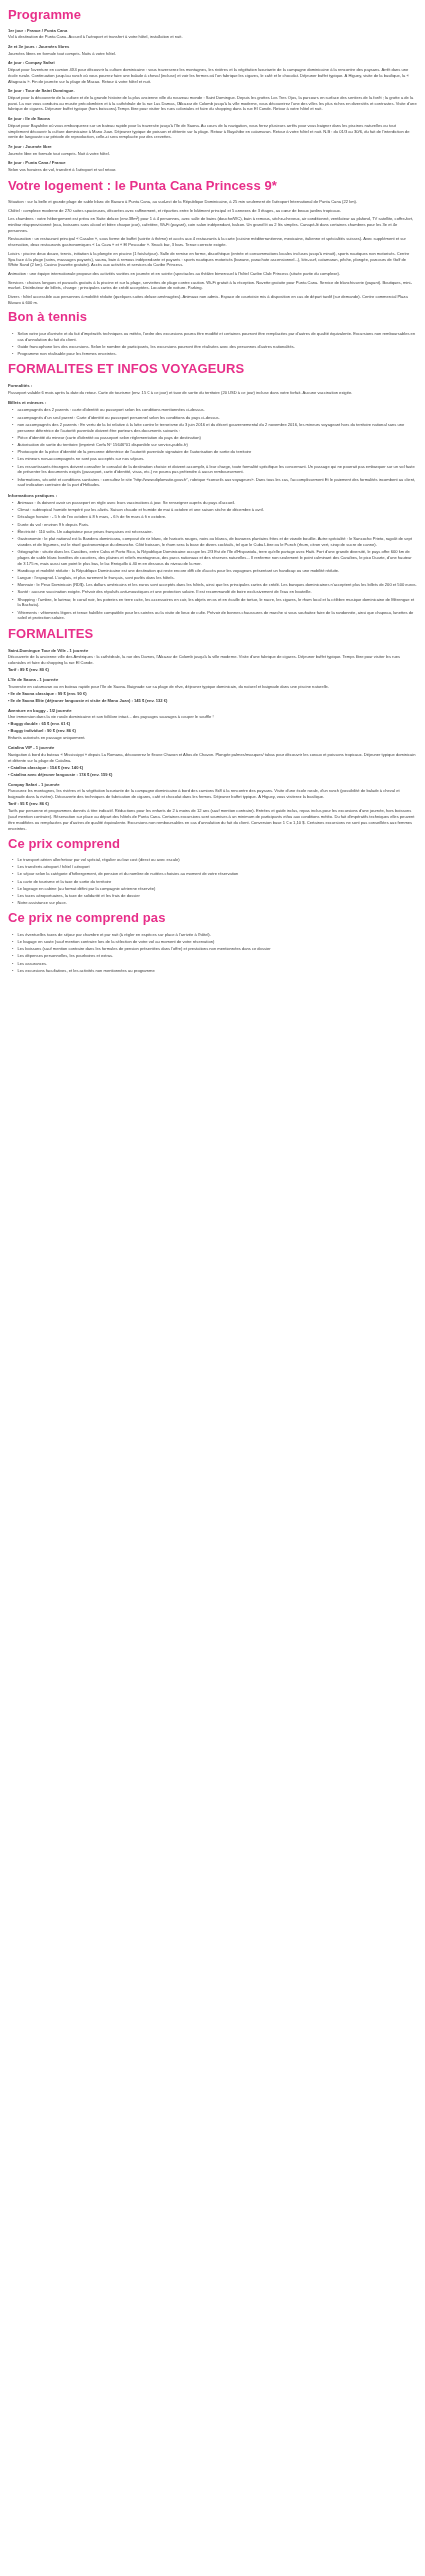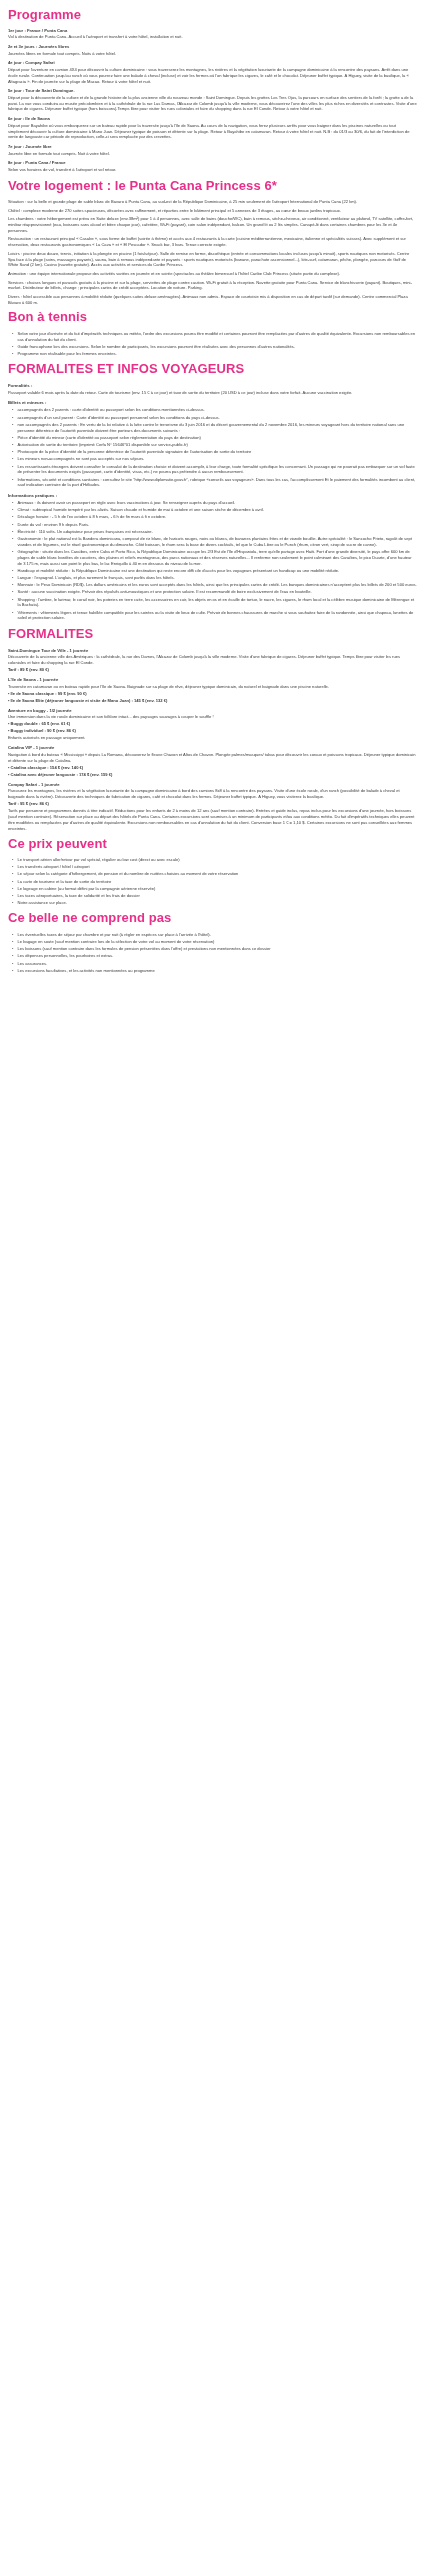--- a/index.html
+++ b/index.html
@@ -100,21 +100,21 @@
   </div>
   <div class="day-block">
     <p class="day-title">7e jour : Journée libre</p>
     <p class="para">Journée libre en formule tout compris. Nuit à votre hôtel.</p>
   </div>
   <div class="day-block">
     <p class="day-title">8e jour : Punta Cana / France</p>
     <p class="para">Selon vos horaires de vol, transfert à l'aéroport et vol retour.</p>
   </div>
 
-  <h1 class="section-title">Votre logement : le Punta Cana Princess 6*</h1>
+  <h1 class="section-title">Votre logement : le Punta Cana Princess 9*</h1>
   <p class="hotel-line">Situation : sur la belle et grande plage de sable blanc de Bavaro à Punta Cana, au sud-est de la République Dominicaine, à 25 min seulement de l'aéroport International de Punta Cana (22 km).</p>
   <p class="hotel-line">Chôtel : complexe moderne de 270 suites spacieuses, décorées avec raffinement, et réparties entre le bâtiment principal et 5 annexes de 3 étages, au cœur de beaux jardins tropicaux.</p>
   <p class="hotel-line">Les chambres : votre hébergement est prévu en Suite deluxe (env.38m²) pour 1 à 4 personnes, avec salle de bains (douche/WC), bain à remous, sèche-cheveux, air conditionné, ventilateur au plafond, TV satellite, coffre-fort, minibar réapprovisionné (eau, boissons sans alcool et bière chaque jour), cafetière, Wi-Fi (payant), coin salon indépendant, balcon. Un grand lit ou 2 lits simples. Canapé-lit dans certaines chambres pour les 3e et 4e personnes.</p>
   <p class="hotel-line">Restauration : un restaurant principal « Casabe », sous forme de buffet (soirée à thème) et accès aux 4 restaurants à la carte (cuisine méditerranéenne, mexicaine, italienne et spécialités suisses). Avec supplément et sur réservation, deux restaurants gastronomiques « La Cava » et « El Pescador ». Snack bar, 3 bars. Tenue correcte exigée.</p>
   <p class="hotel-line">Loisirs : piscine deux douze, tennis, initiation à la plongée en piscine (1 fois/séjour). Salle de remise en forme, discothèque (entrée et consommations locales incluses jusqu'à minuit), sports nautiques non motorisés. Centre Spa face à la plage (soins, massages payants), sauna, bain à remous indépendante et payants : sports nautiques motorisés (banane, parachute ascensionnel...), kite-surf, catamaran, pêche, plongée, parcours de Golf de White Sand (2 km). Casino (navette gratuite). Accès aux activités et services du Caribe Princess.</p>
   <p class="hotel-line">Animation : une équipe internationale propose des activités variées en journée et en soirée (spectacles au théâtre bimensuel à l'hôtel Caribe Club Princess (située partie du complexe).</p>
   <p class="hotel-line">Services : chaises longues et parasols gratuits à la piscine et sur la plage, serviettes de plage contre caution. Wi-Fi gratuit à la réception. Navette gratuite pour Punta Cana. Service de blanchisserie (payant). Boutiques, mini-market. Distributeur de billets, change ; principales cartes de crédit acceptées. Location de voiture. Parking.</p>
   <p class="hotel-line">Divers : hôtel accessible aux personnes à mobilité réduite (quelques suites deluxe aménagées). Animaux non admis. Espace de courtoisie mis à disposition en cas de départ tardif (sur demande). Centre commercial Plaza Bávaro à 600 m.</p>
 
   <h1 class="section-title">Bon à tennis</h1>
@@ -186,32 +186,32 @@
     <p class="para bold">• Catalina avec déjeuner langouste : 174 $ (env. 159 €)</p>
   </div>
 
   <div>
     <p class="excursion-title">Compay Safari - 1 journée</p>
     <p class="tight">Parcourez les montagnes, les rivières et la végétation luxuriante de la campagne dominicaine à bord des camions 8x8 à la rencontre des paysans. Visite d'une école rurale, d'un ranch (possibilité de balade à cheval et baignade dans la rivière). Découverte des techniques de fabrication de cigares, café et chocolat dans les fermes. Déjeuner buffet typique. À Higuey, vous visiterez la basilique.</p>
     <p class="tight bold">Tarif : 95 $ (env. 86 €)</p>
     <p class="para">Tarifs par personne et programmes donnés à titre indicatif. Réductions pour les enfants de 2 à moins de 12 ans (sauf mention contraire). Entrées et guide inclus, repas inclus pour les excursions d'une journée, hors boissons (sauf mention contraire). Réservation sur place au départ des hôtels de Punta Cana. Certaines excursions sont soumises à un minimum de participants et/ou aux conditions météo. Du fait d'impératifs techniques elles peuvent être modifiées ou remplacées par d'autres de qualité équivalente. Excursions non remboursables en cas d'annulation du fait du client. Conversion base 1 € = 1,10 $. Certaines excursions ne sont pas conseillées aux femmes enceintes.</p>
   </div>
 
-  <h1 class="section-title">Ce prix peuvent</h1>
+  <h1 class="section-title">Ce prix comprend</h1>
   <ul class="bullets">
     <li>Le transport aérien aller/retour par vol spécial, régulier ou low cost (direct ou avec escale)</li>
     <li>Les transferts aéroport / hôtel / aéroport</li>
     <li>Le séjour selon la catégorie d'hébergement, de pension et du nombre de nuitées choisies au moment de votre réservation</li>
     <li>La carte de tourisme et la taxe de sortie du territoire</li>
     <li>Le logeage en cabine (au format défini par la compagnie aérienne réservée)</li>
     <li>Les taxes aéroportuaires, la taxe de solidarité et les frais de dossier</li>
     <li>Notre assistance sur place.</li>
   </ul>
 
-  <h1 class="section-title">Ce belle ne comprend pas</h1>
+  <h1 class="section-title">Ce prix ne comprend pas</h1>
   <ul class="bullets">
     <li>Les éventuelles taxes de séjour par chambre et par nuit (à régler en espèces sur place à l'arrivée à l'hôtel).</li>
     <li>Le bagage en soute (sauf mention contraire lors de la sélection de votre vol au moment de votre réservation)</li>
     <li>Les boissons (sauf mention contraire dans les formules de pension présentées dans l'offre) et prestations non mentionnées dans ce dossier</li>
     <li>Les dépenses personnelles, les pourboires et extras.</li>
     <li>Les assurances.</li>
     <li>Les excursions facultatives, et les activités non mentionnées au programme</li>
   </ul>
 
 </div>

